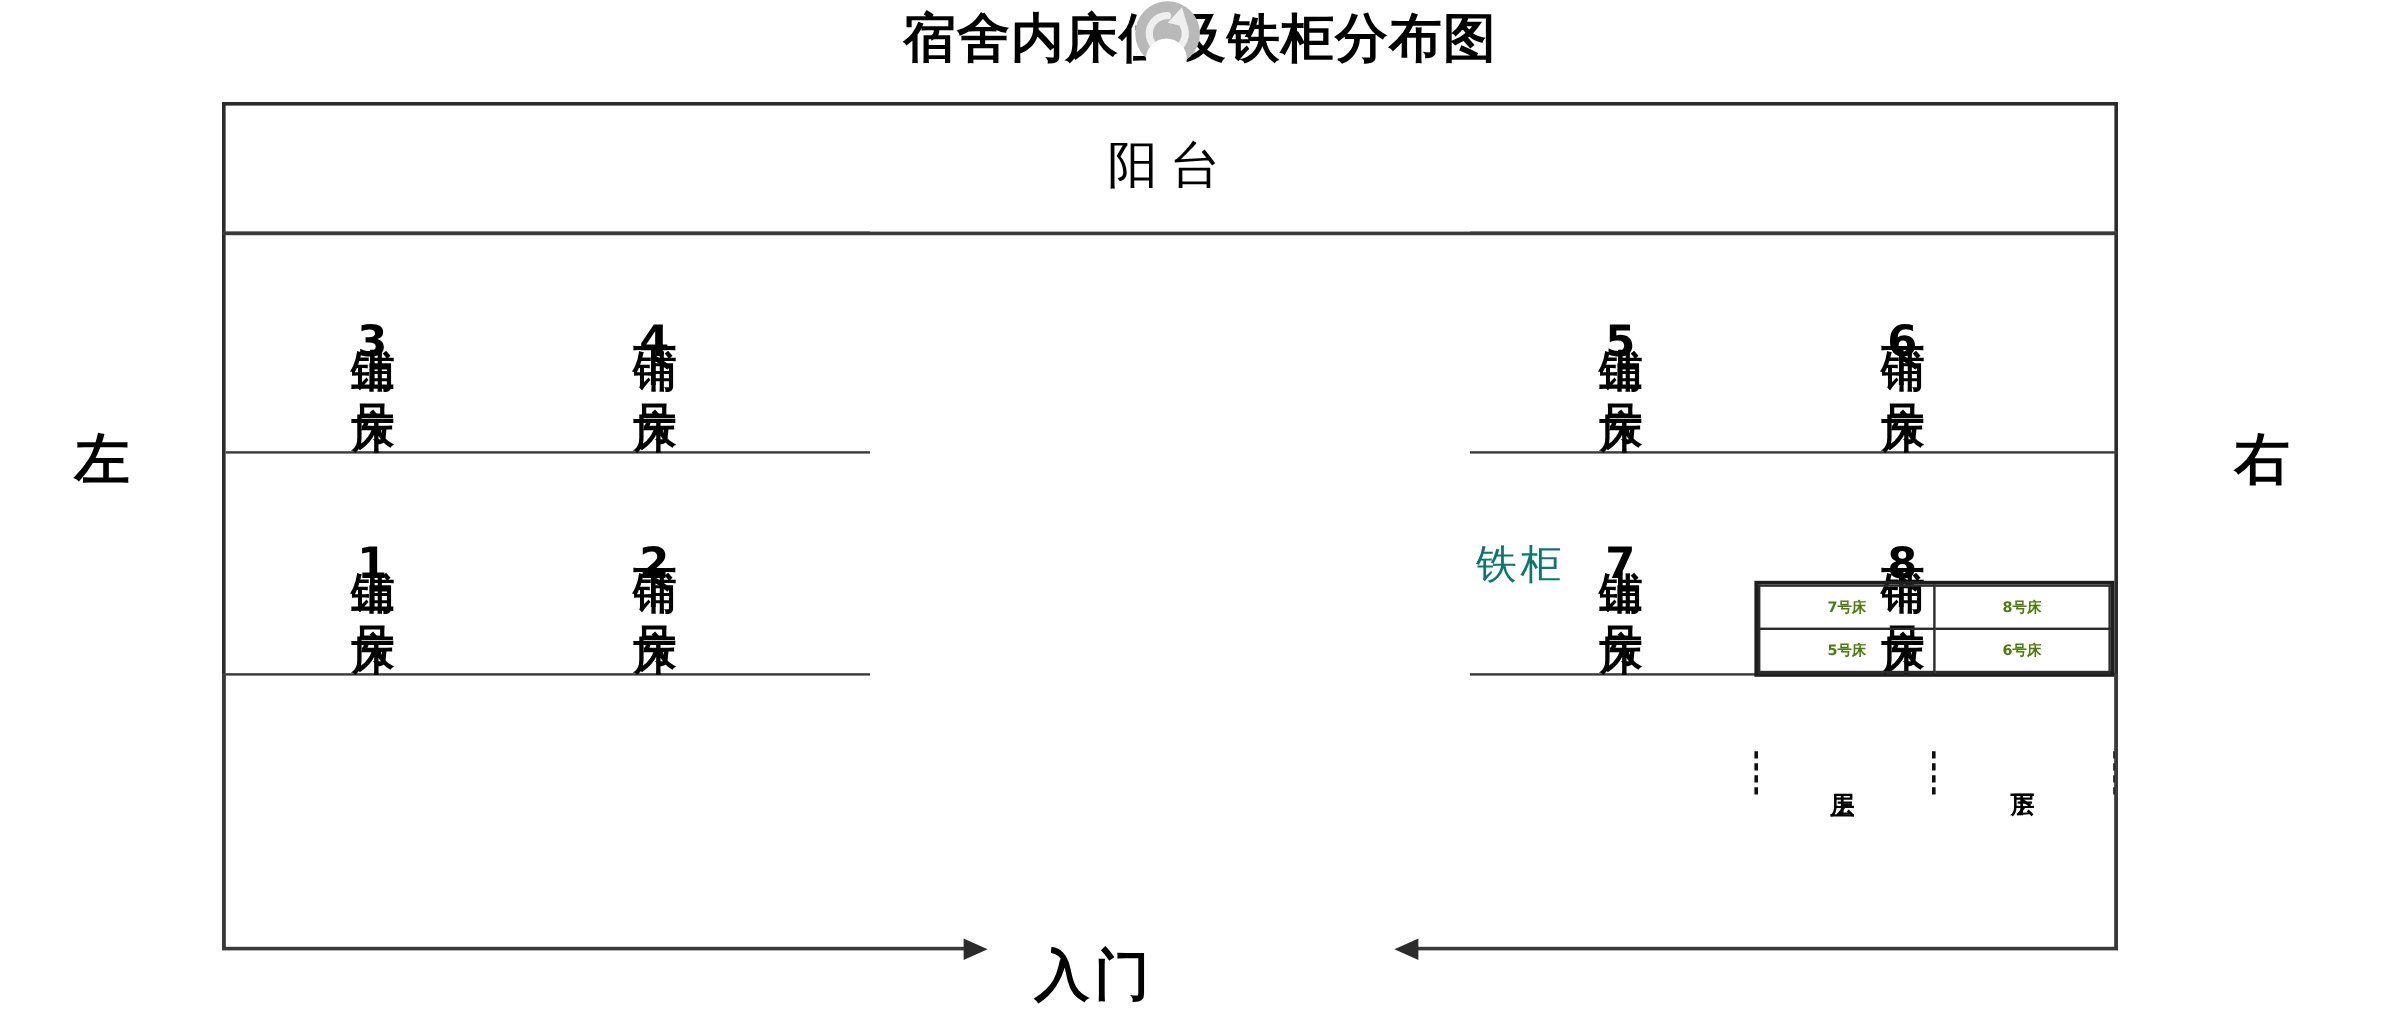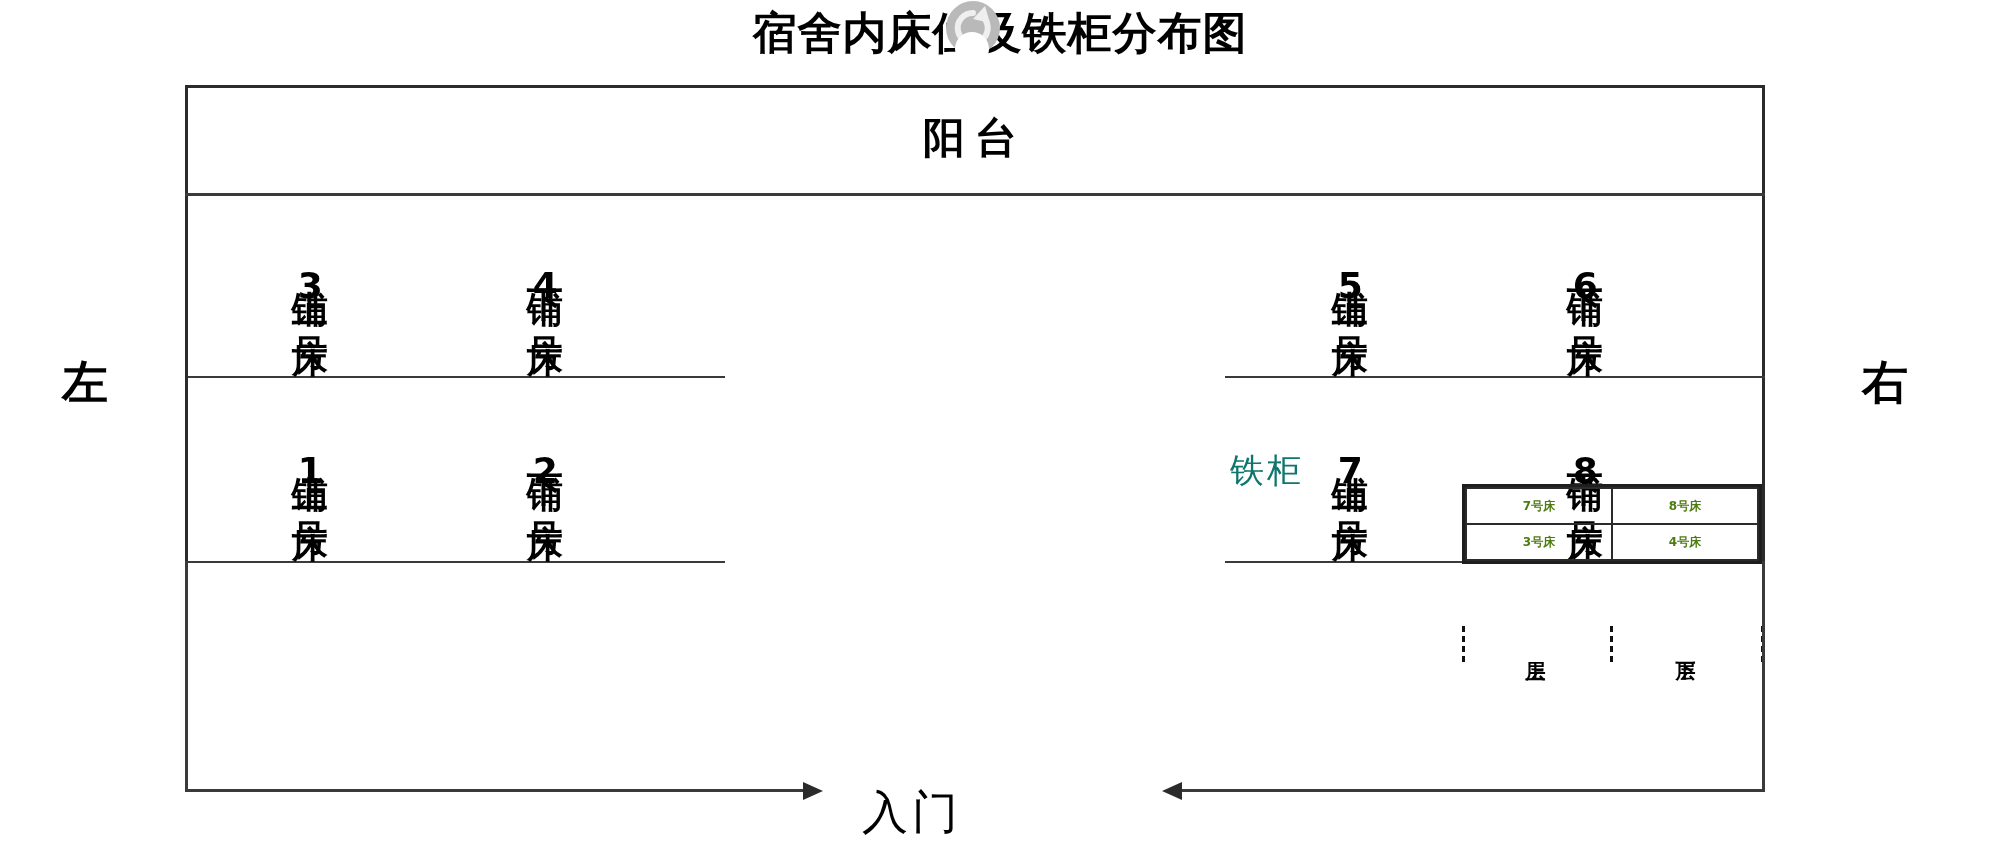--- a/index.html
+++ b/index.html
@@ -83,21 +83,21 @@
   #balcony-label {
     position: absolute;
     left: 185px;
     top: 88px;
     width: 1580px;
     height: 99px;
     display: flex;
     align-items: center;
     justify-content: center;
     font-size: 42px;
-    font-weight: bold;
+    font-weight: normal;
     color: #000000;
     letter-spacing: 10px;
   }
 
   
   .bedcell {
     position: absolute;
     display: flex;
     align-items: center;
     justify-content: center;
@@ -191,21 +191,21 @@
     border-bottom: 9px solid transparent;
   }
   .arrow-head.right { border-left: 20px solid #2b2b2b; }
   .arrow-head.left  { border-right: 20px solid #2b2b2b; }
 
   #door-label {
     position: absolute;
     left: 862px;
     top: 782px;
     font-size: 46px;
-    font-weight: normal;
+    font-weight: bold;
     color: #000000;
     letter-spacing: 4px;
     white-space: nowrap;
   }
 </style>
 </head>
 <body>
 
 <div id="page">
 
@@ -265,22 +265,22 @@
   <div id="cabinet-label">铁柜</div>
 
   <div id="cabinet-grid">
     <table>
       <tbody>
         <tr>
           <td>7号床</td>
           <td>8号床</td>
         </tr>
         <tr>
-          <td>3号床</td>
-          <td>4号床</td>
+          <td>5号床</td>
+          <td>6号床</td>
         </tr>
       </tbody>
     </table>
   </div>
 
   <div class="vdash" style="left:1462px; top:626px;"></div>
   <div class="vdash" style="left:1610px; top:626px;"></div>
   <div class="vdash" style="left:1761px; top:626px;"></div>
 
   <div class="layerlabel" style="left:1462px; top:628px; width:148px;">

